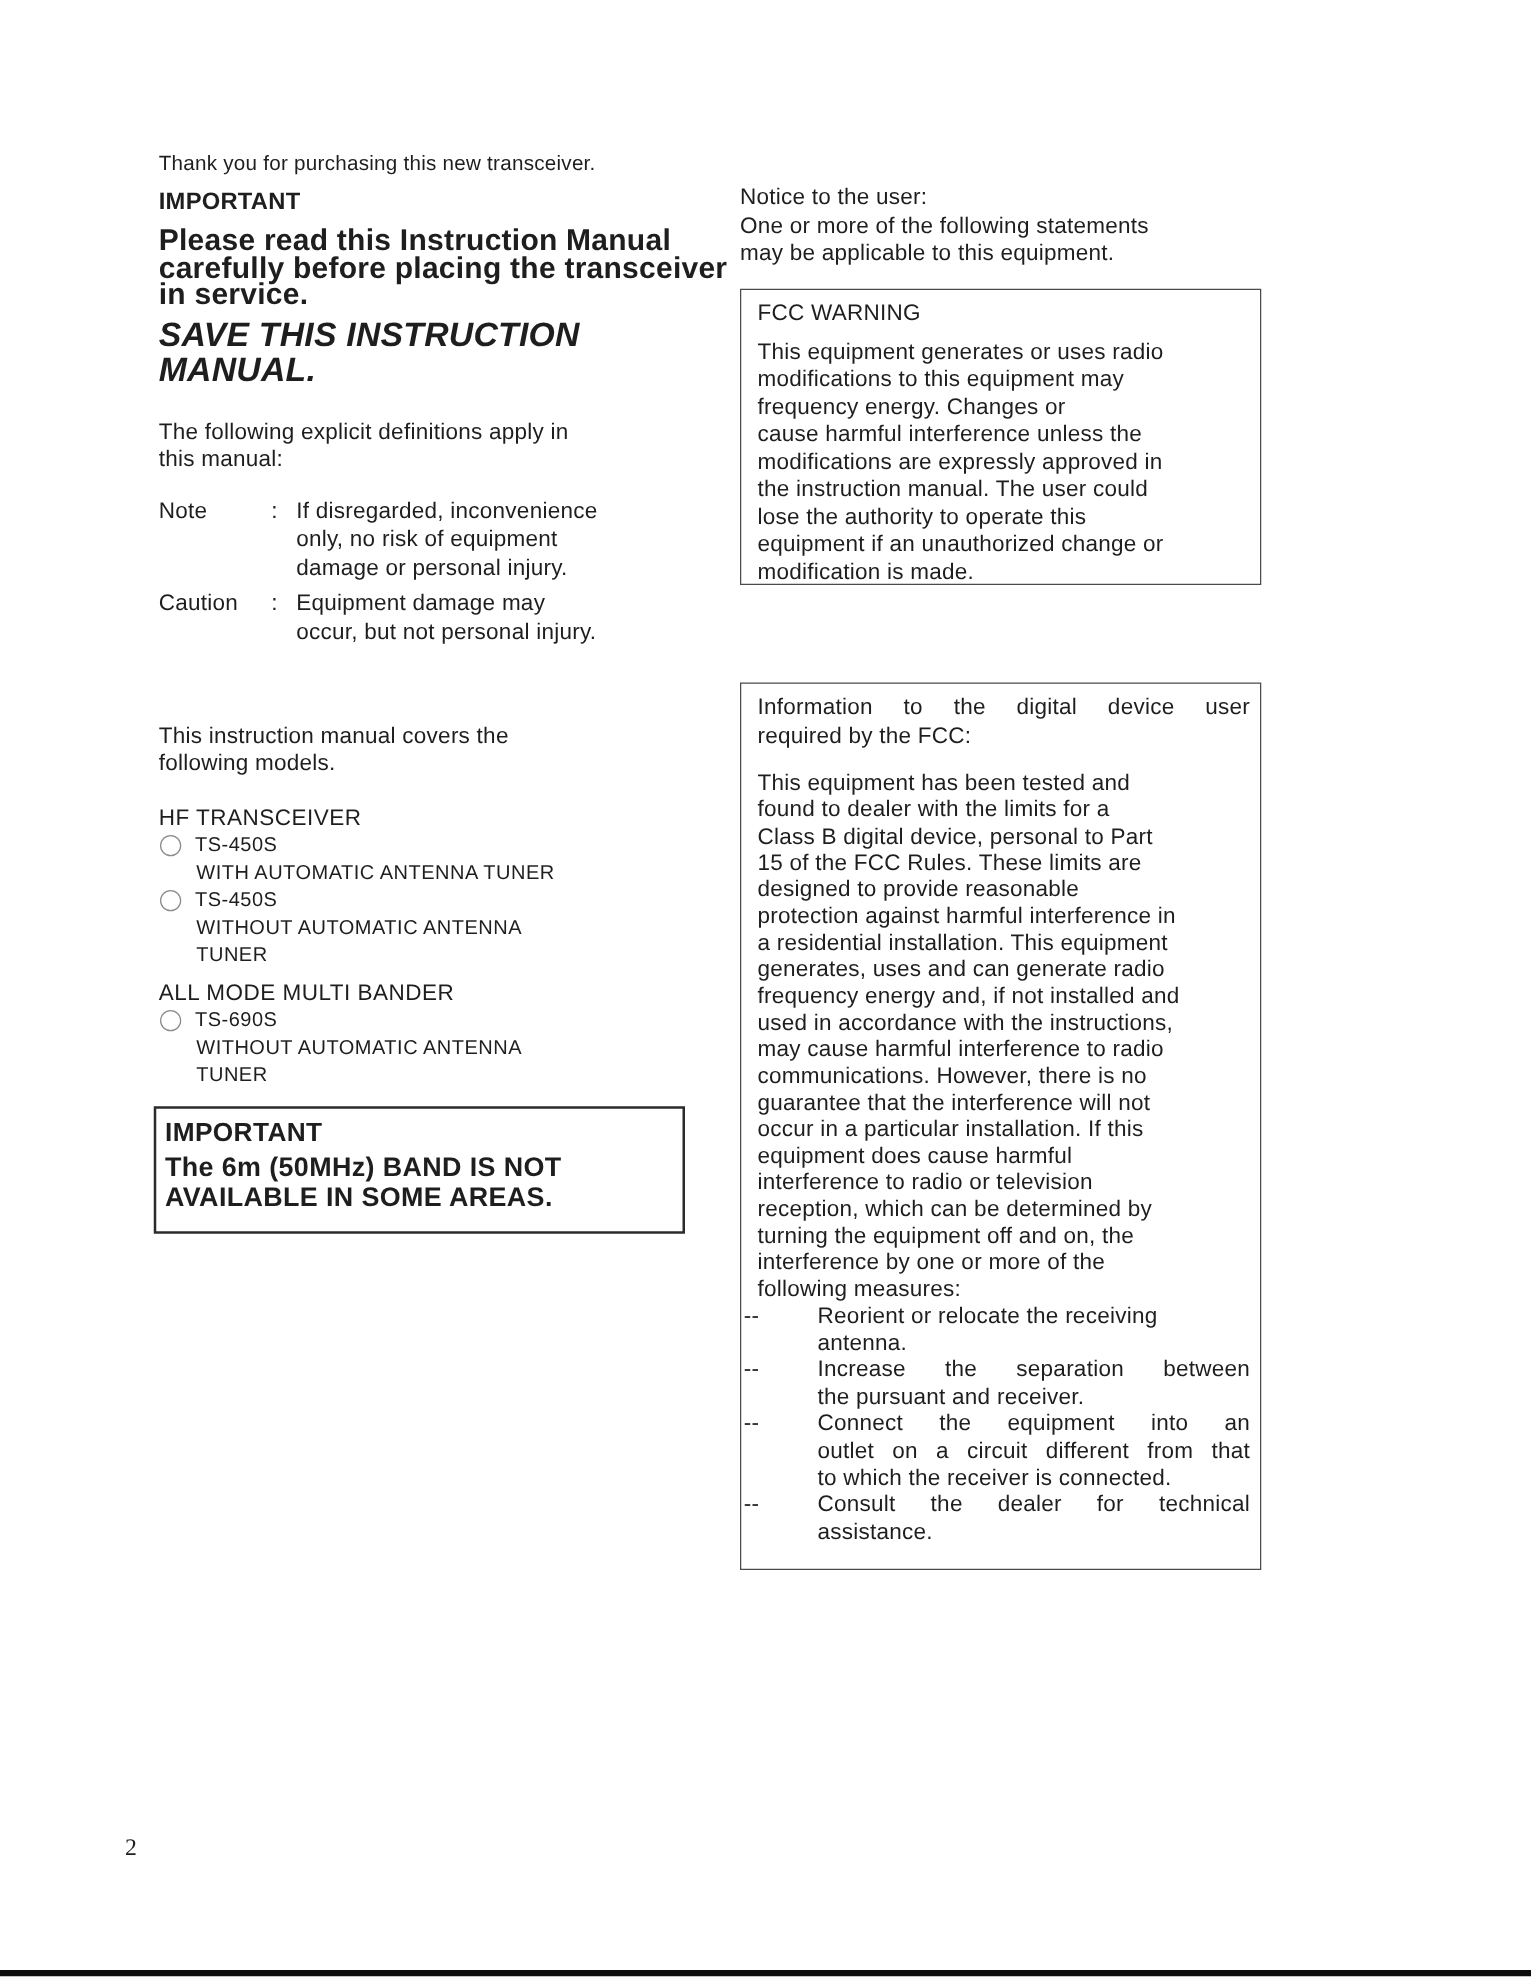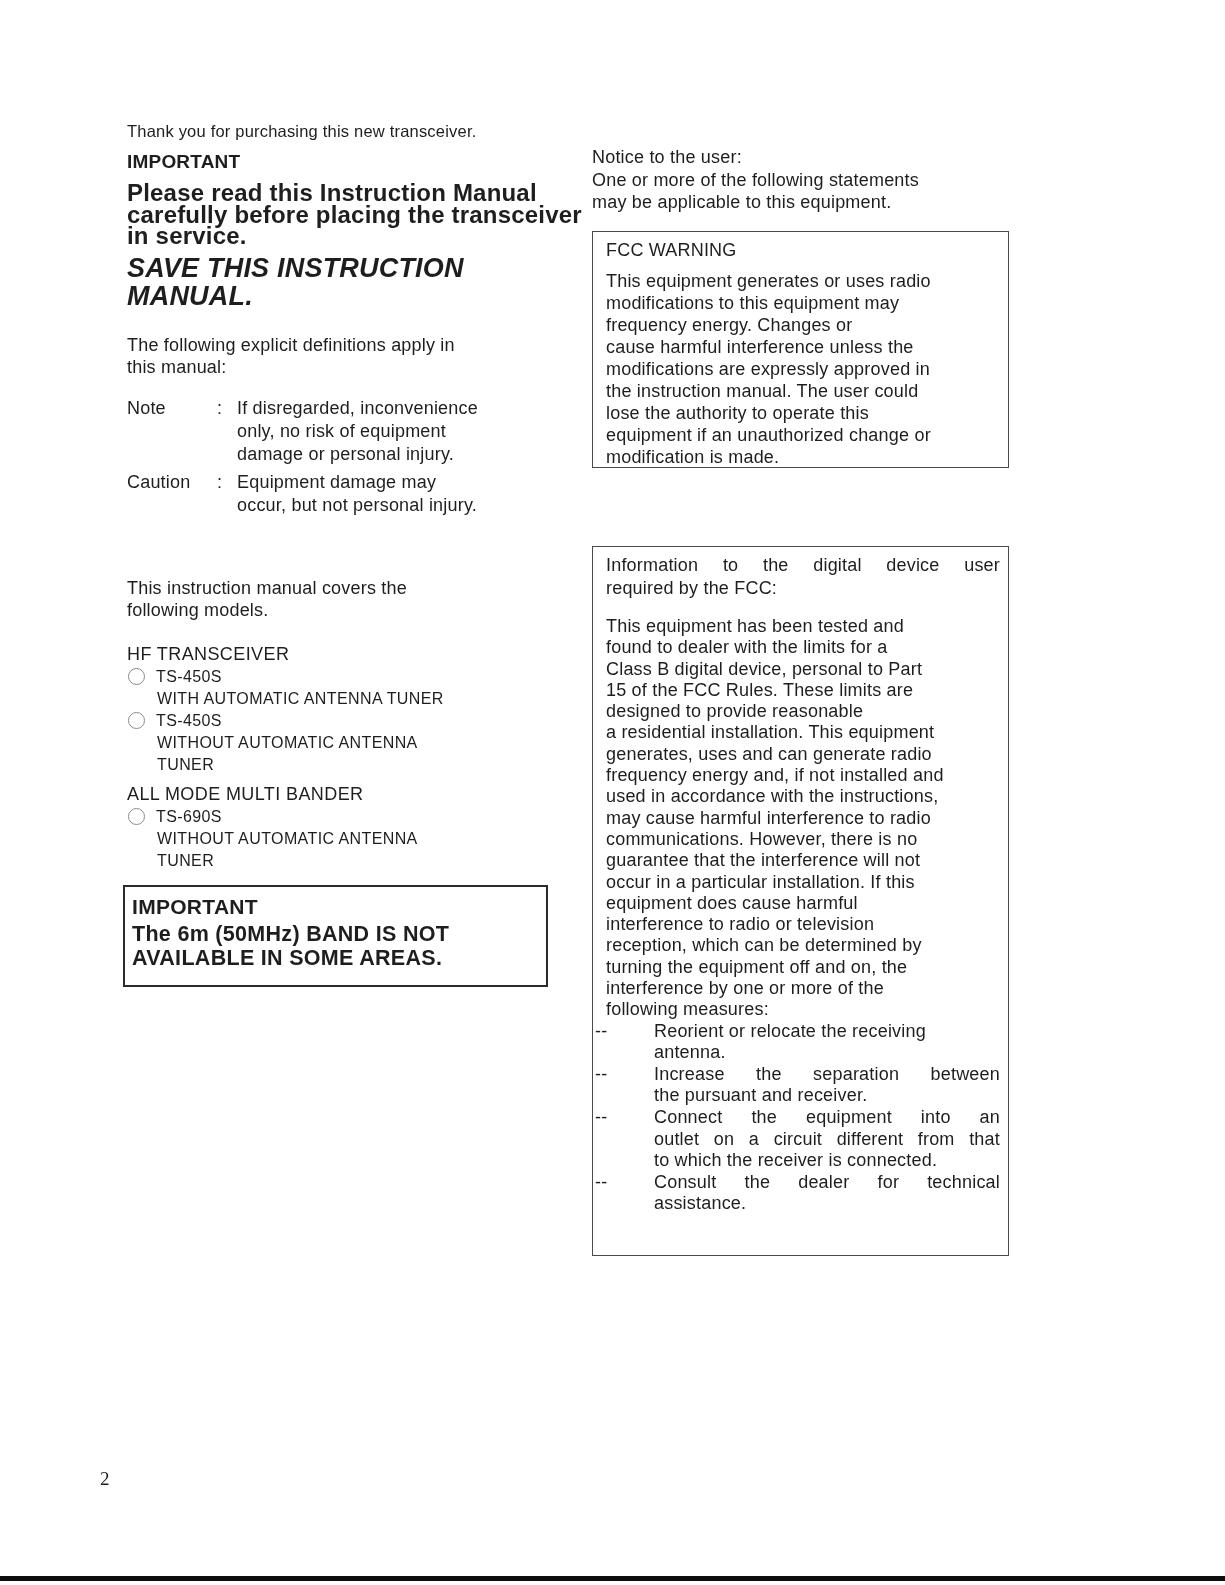--- a/index.html
+++ b/index.html
@@ -185,20 +185,21 @@
     <div class="info-header">
         <div class="just">Information to the digital device user</div>
         <div>required by the FCC:</div>
       </div>
     <div class="info-body">
         <div>This equipment has been tested and</div>
         <div>found to dealer with the limits for a</div>
         <div>Class B digital device, personal to Part</div>
         <div>15 of the FCC Rules. These limits are</div>
         <div>designed to provide reasonable</div>
+        <div>protection against harmful interference in</div>
         <div>a residential installation. This equipment</div>
         <div>generates, uses and can generate radio</div>
         <div>frequency energy and, if not installed and</div>
         <div>used in accordance with the instructions,</div>
         <div>may cause harmful interference to radio</div>
         <div>communications. However, there is no</div>
         <div>guarantee that the interference will not</div>
         <div>occur in a particular installation. If this</div>
         <div>equipment does cause harmful</div>
         <div>interference to radio or television</div>

